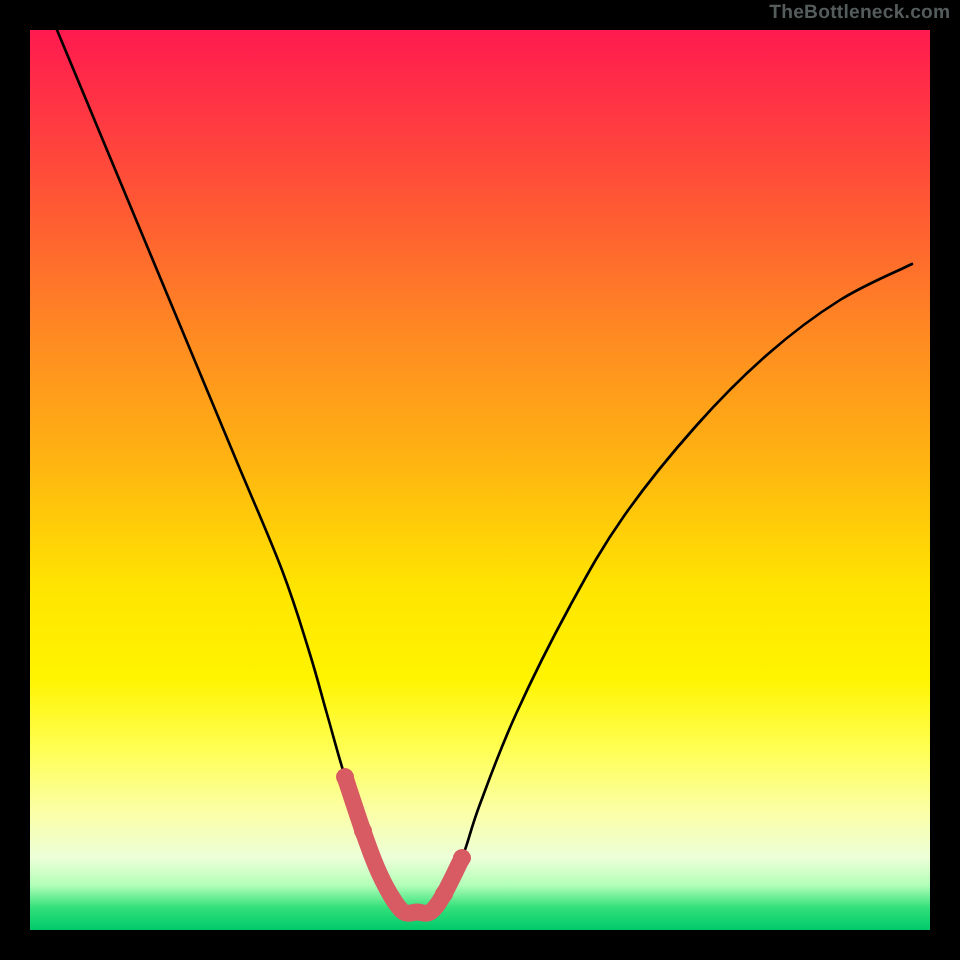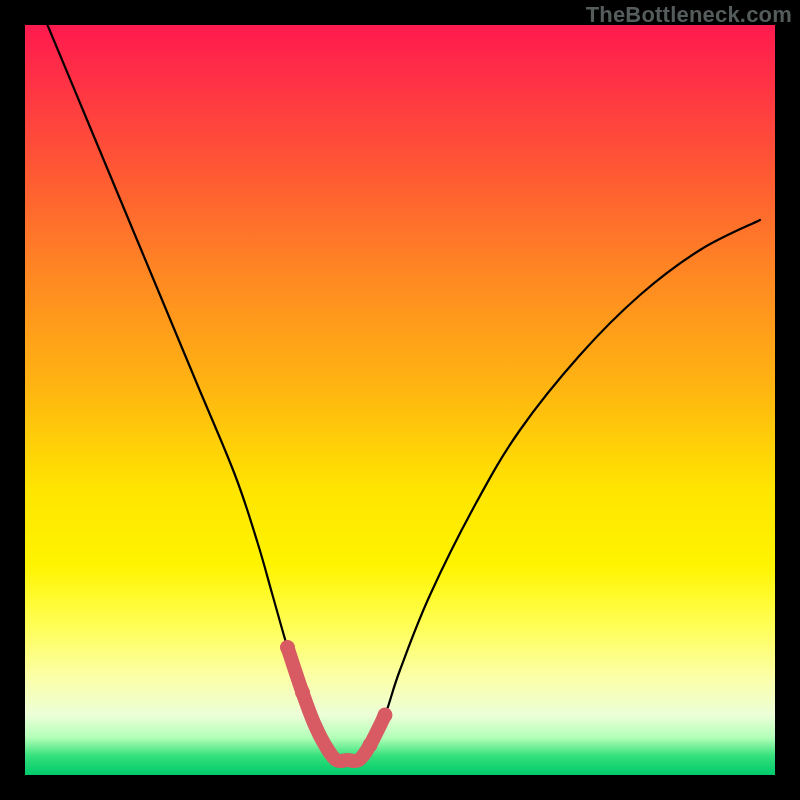--- a/index.html
+++ b/index.html
@@ -34,21 +34,21 @@
       #ecffd8 92%,
       #b3ffb8 95%,
       #33e07a 97.5%,
       #00c96b 100%);
   }
   .watermark {
     position: absolute;
     top: 2px;
     right: 8px;
     font-family: Arial, Helvetica, sans-serif;
-    font-size: 22px;
+    font-size: 16px;
     font-weight: 600;
     color: #555c5c;
     letter-spacing: 0.2px;
   }
   svg.curve {
     position: absolute;
     inset: 0;
   }
 </style>
 </head>

